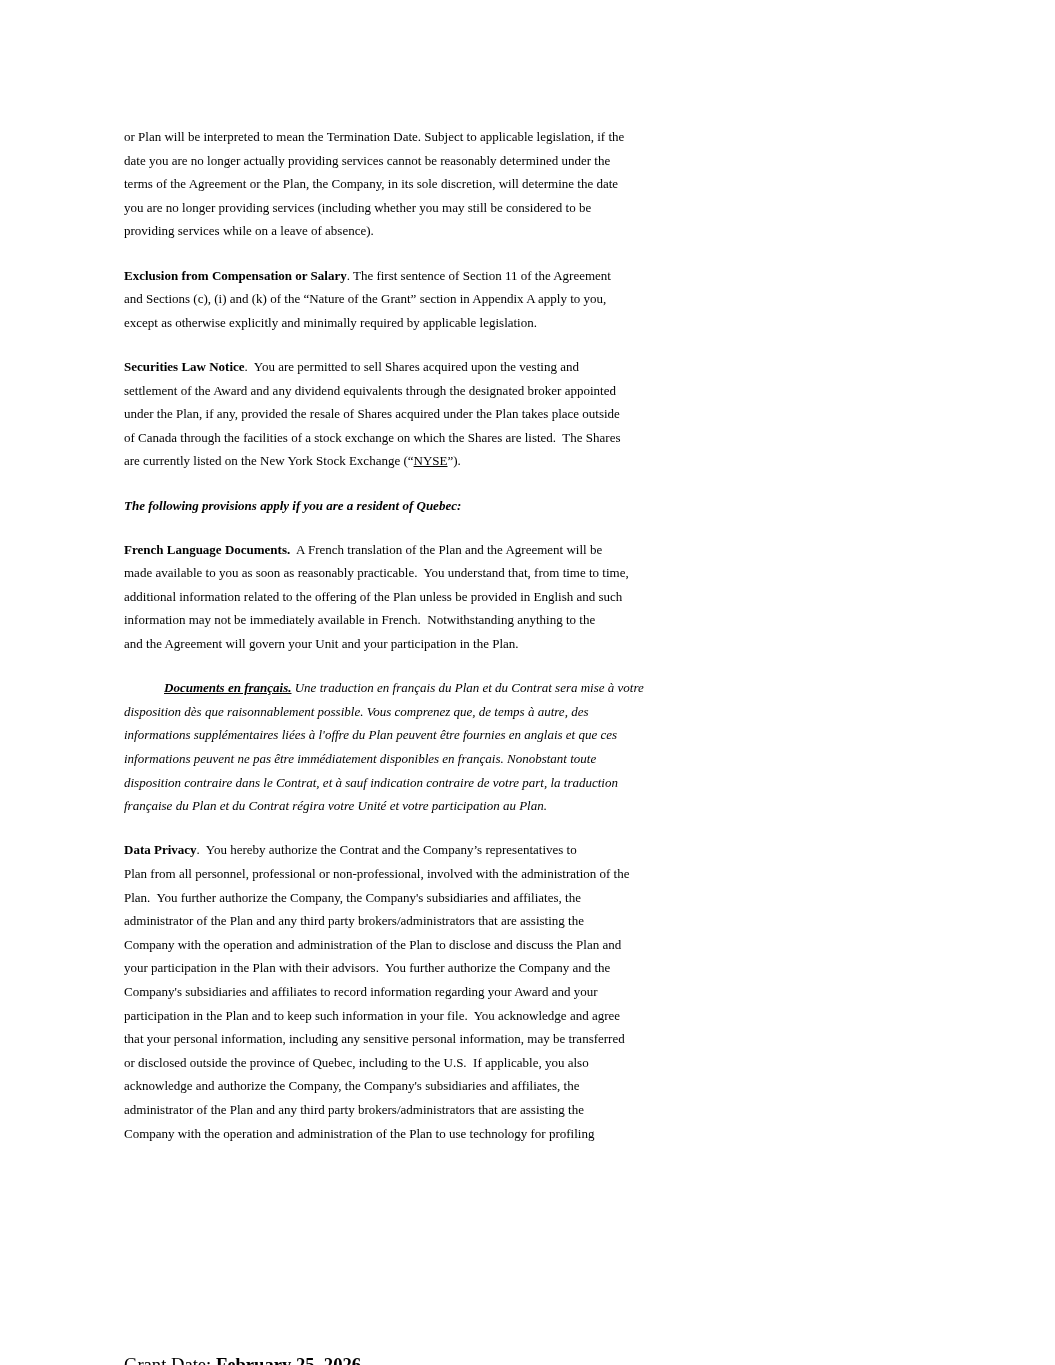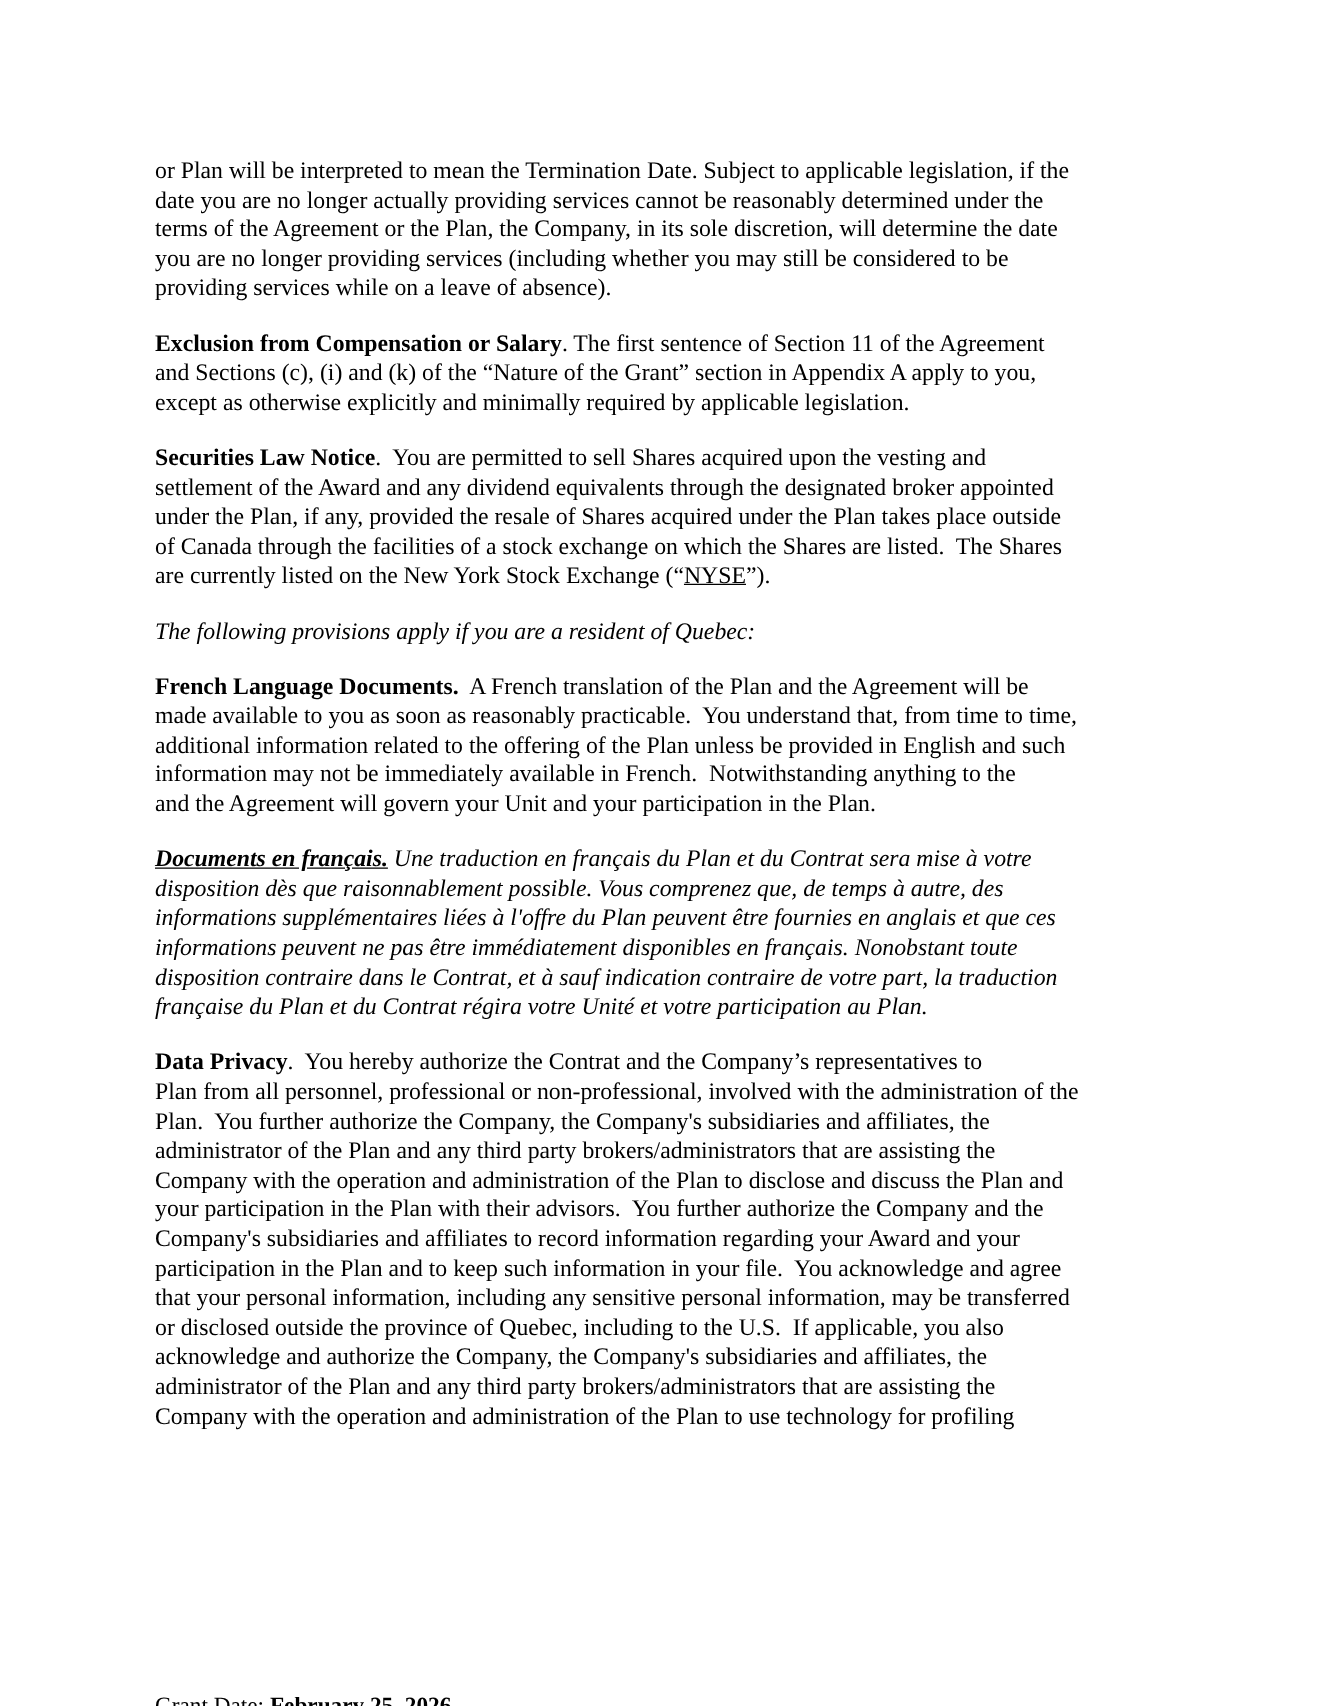--- a/index.html
+++ b/index.html
@@ -1,25 +1,25 @@
 <!DOCTYPE html>
 <html><head>
 <meta charset="utf-8">
 <style>
   html, body { margin: 0; padding: 0; background: #ffffff; }
   body { width: 1055px; height: 1365px; position: relative; overflow: hidden;
          font-family: "Liberation Serif", serif; color: #000; }
   .page { position: absolute; left: 124px; top: 125px; width: 820px; }
   .para { margin: 0; }
-  .line { display: block; height: 23.6px; line-height: 23.6px; font-size: 19px; white-space: pre; }
+  .line { display: block; height: 23.6px; line-height: 23.6px; font-size: 13px; white-space: pre; }
   .gap { height: 20.6px; }
   .h { font-weight: bold; }
-  .hi { font-weight: bold; font-style: italic; text-decoration: underline; }
+  .hi { font-weight: bold; font-style: italic; text-decoration: underline; margin-left: 40px; }
   .it { font-style: italic; }
-  .bi { font-weight: normal; font-style: italic; }
+  .bi { font-weight: bold; font-style: italic; }
   .u { text-decoration: underline; }
   .footer { position: absolute; left: 124px; top: 1353px; font-size: 18.6px; line-height: 24px; white-space: pre; }
   .footer b { font-weight: bold; }
 </style>
 </head>
 <body>
 
 <div class="page">
 
   <div class="para">

